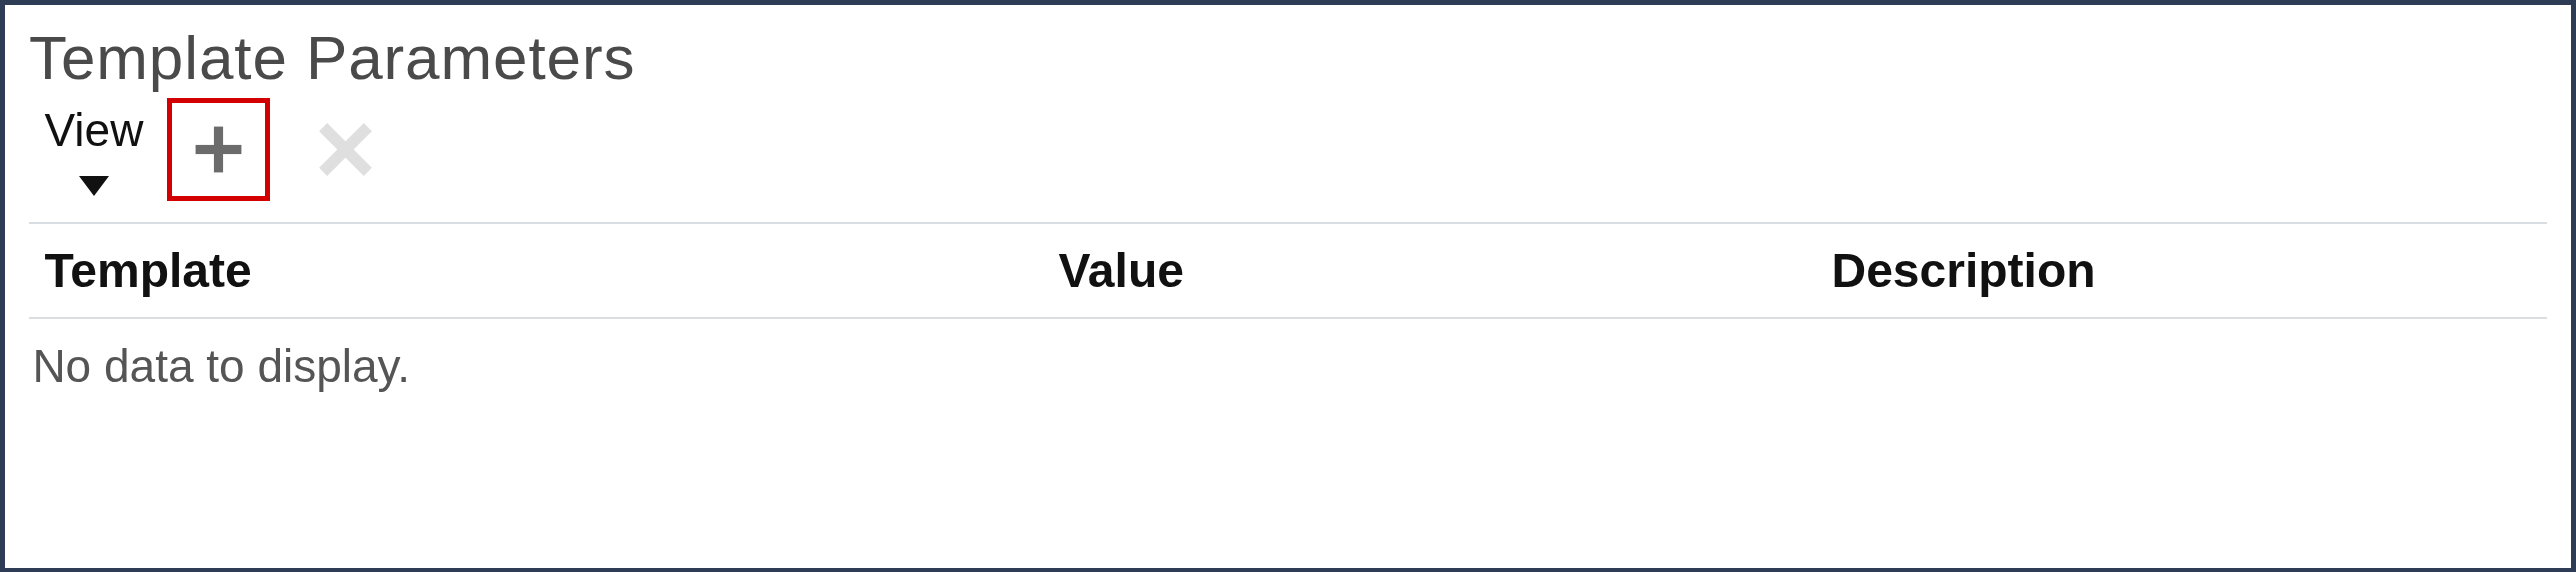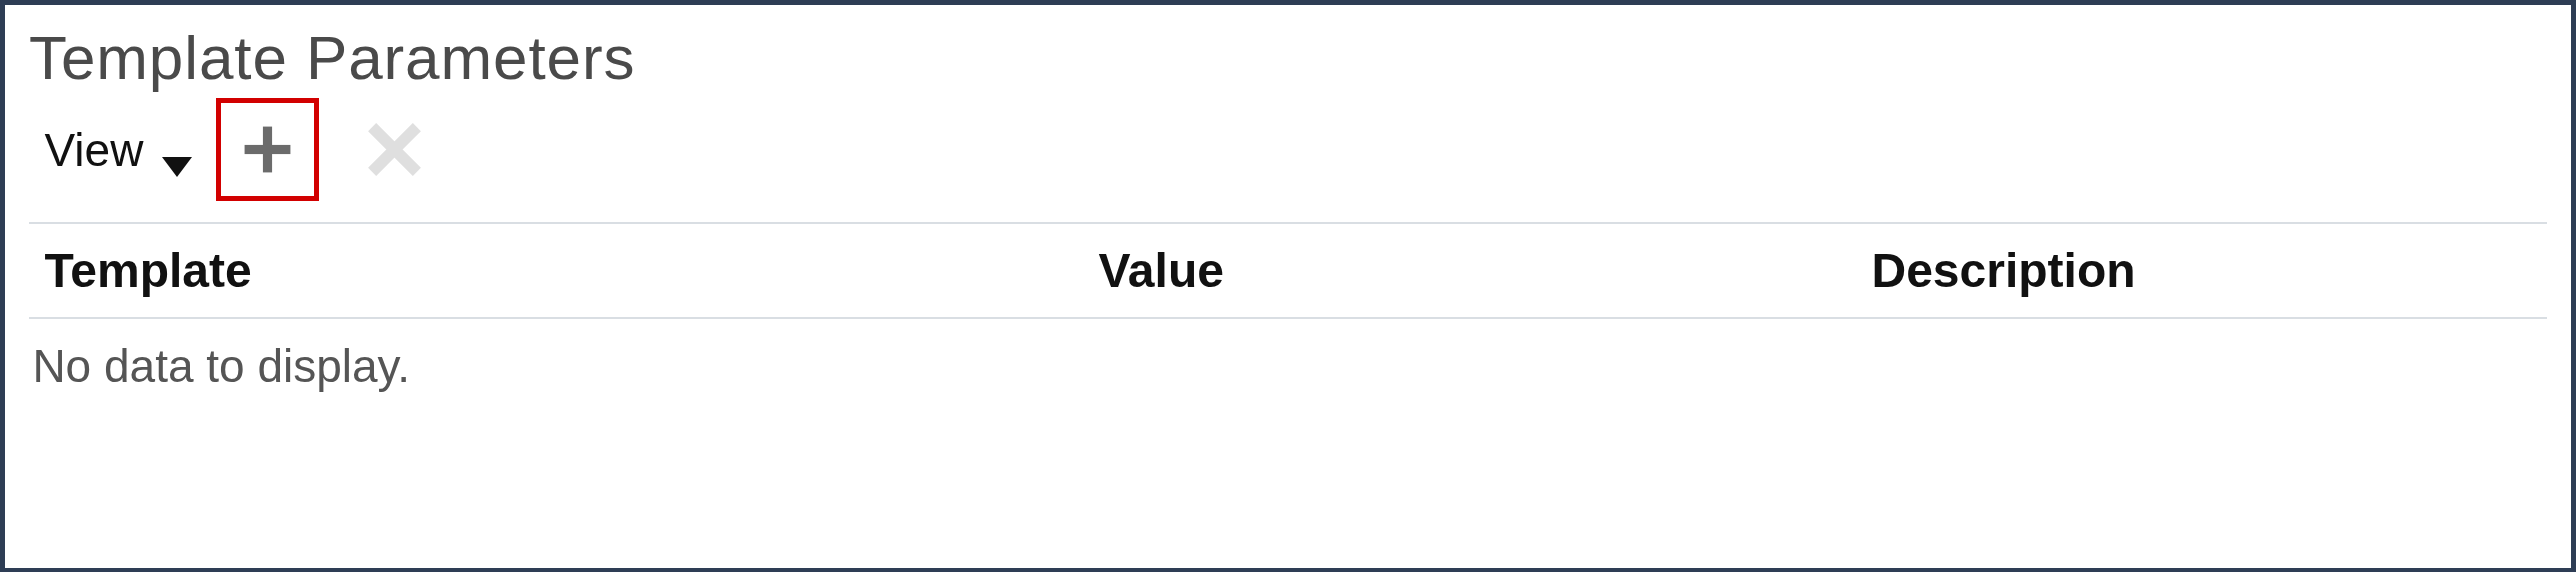--- a/index.html
+++ b/index.html
@@ -18,26 +18,27 @@
       letter-spacing: 0.9px;
     }
     .toolbar {
       display: flex;
       align-items: center;
       gap: 24px;
       padding: 5.2px 15.5px 20.6px 15.5px;
     }
     .view-menu {
       display: inline-flex;
-      align-items: flex-end;
+      align-items: center;
       gap: 19px;
       font-size: 46px;
       color: #111;
       cursor: pointer;
       user-select: none;
+      flex-direction: column;
     }
     .view-menu .caret {
       width: 0; height: 0;
       border-left: 15.5px solid transparent;
       border-right: 15.5px solid transparent;
       border-top: 20.6px solid #111;
       display: inline-block;
     }
     .icon-btn {
       width: 103px;
@@ -64,21 +65,21 @@
       align-items: center;
       border-bottom: 2.6px solid #d9dee3;
       padding: 19px 15.5px;
     }
     .th {
       font-size: 48px;
       font-weight: 700;
       color: #111;
     }
     .col-param { flex: 0 0 1014px; }
-    .col-value { flex: 0 0 773px; margin-left: 40px; }
+    .col-value { flex: 0 0 773px; }
     .col-desc  { flex: 1 1 auto; }
     .empty {
       font-size: 46px;
       color: #555;
       padding: 20.6px 3.4px;
     }
   </style>
 </head>
 <body>
 

